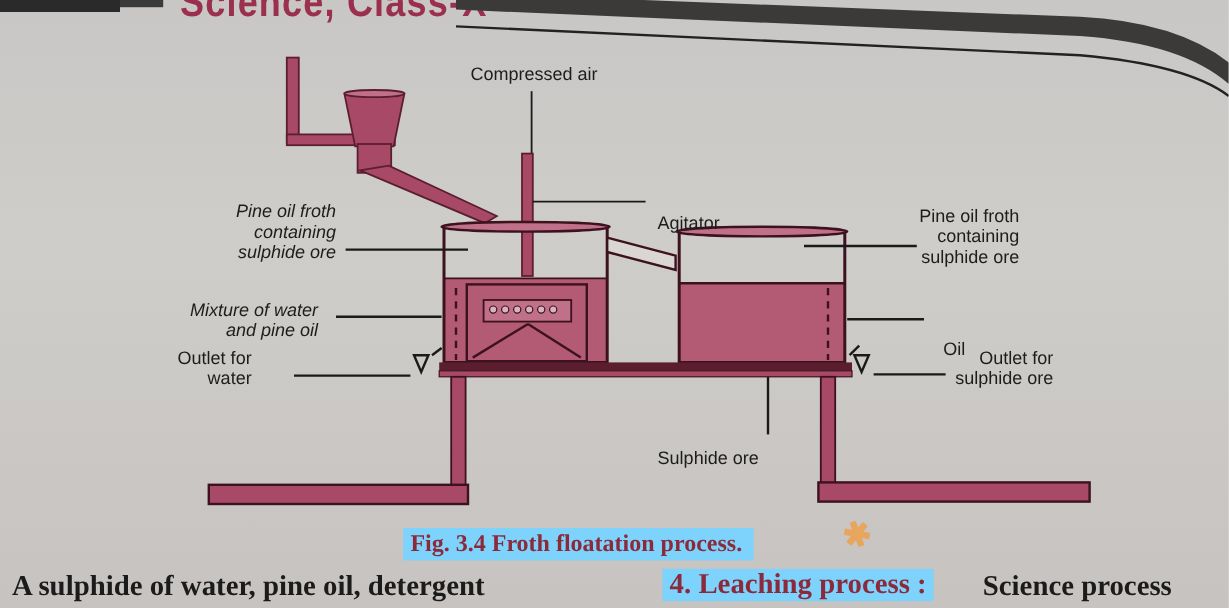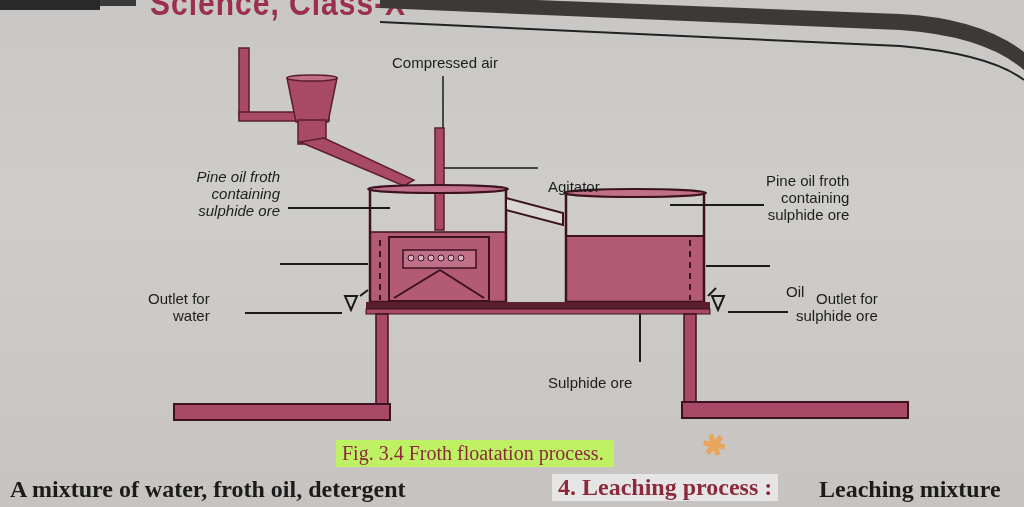--- a/index.html
+++ b/index.html
@@ -17,29 +17,29 @@
     }
     .diagram { position: absolute; left: 0; top: 0; width: 1024px; height: 440px; }
     .label {
       position: absolute; font-size: 15px; color: #1d1d1d; line-height: 17px;
       font-family: "Liberation Sans", sans-serif;
       text-align: right;
     }
     .label.left { text-align: right; font-style: italic; }
     .caption {
       position: absolute; left: 336px; top: 440px; padding: 2px 10px 2px 6px;
-      background: #bef264; font-family: "Liberation Serif", serif; font-size: 20px;
-      color: #8c2a3c; font-weight: normal;
+      background: #7dd3fc; font-family: "Liberation Serif", serif; font-size: 20px;
+      color: #8c2a3c; font-weight: bold;
     }
     .body-text-left {
       position: absolute; left: 10px; top: 476px; font-family: "Liberation Serif", serif;
       font-size: 24px; font-weight: bold; color: #1b1b1b;
     }
     .body-text-right-highlight {
-      position: absolute; left: 552px; top: 474px; padding: 0 6px; background: #e5e5e5;
+      position: absolute; left: 552px; top: 474px; padding: 0 6px; background: #7dd3fc;
       font-family: "Liberation Serif", serif; font-size: 24px; font-weight: bold; color: #8c2a3c;
     }
     .body-text-right-rest {
       position: absolute; left: 819px; top: 476px; font-family: "Liberation Serif", serif;
       font-size: 24px; font-weight: bold; color: #1b1b1b; white-space: nowrap;
     }
     .pen-mark {
       position: absolute; left: 702px; top: 428px; width: 30px; height: 30px;
       color: #e8a55c; font-size: 28px; font-weight: bold; transform: rotate(-20deg);
     }
@@ -123,20 +123,24 @@
   </svg>
 
   <div class="label" style="left:392px; top:54px;">Compressed air</div>
   <div class="label" style="left:548px; top:178px;">Agitator</div>
 
   <div class="label left" style="left:150px; top:168px; width:130px;">
     <div>Pine oil froth</div>
     <div>containing</div>
     <div>sulphide ore</div>
   </div>
+  <div class="label left" style="left:110px; top:250px; width:155px;">
+    <div>Mixture of water</div>
+    <div>and pine oil</div>
+  </div>
   <div class="label" style="left:148px; top:290px;">
     <div>Outlet for</div>
     <div>water</div>
   </div>
 
   <div class="label" style="left:766px; top:172px;">
     <div>Pine oil froth</div>
     <div>containing</div>
     <div>sulphide ore</div>
   </div>
@@ -144,15 +148,15 @@
   <div class="label" style="left:796px; top:290px;">
     <div>Outlet for</div>
     <div>sulphide ore</div>
   </div>
   <div class="label" style="left:548px; top:374px;">Sulphide ore</div>
 </div>
 
 <div class="caption">Fig. 3.4 Froth floatation process.</div>
 <div class="pen-mark">✱</div>
 
-<div class="body-text-left">A mixture of water, froth oil, detergent</div>
+<div class="body-text-left">A sulphide of water, pine oil, detergent</div>
 <div class="body-text-right-highlight">4. Leaching process :</div>
-<div class="body-text-right-rest">Leaching mixture</div>
+<div class="body-text-right-rest">Science process</div>
 
 </body></html>

